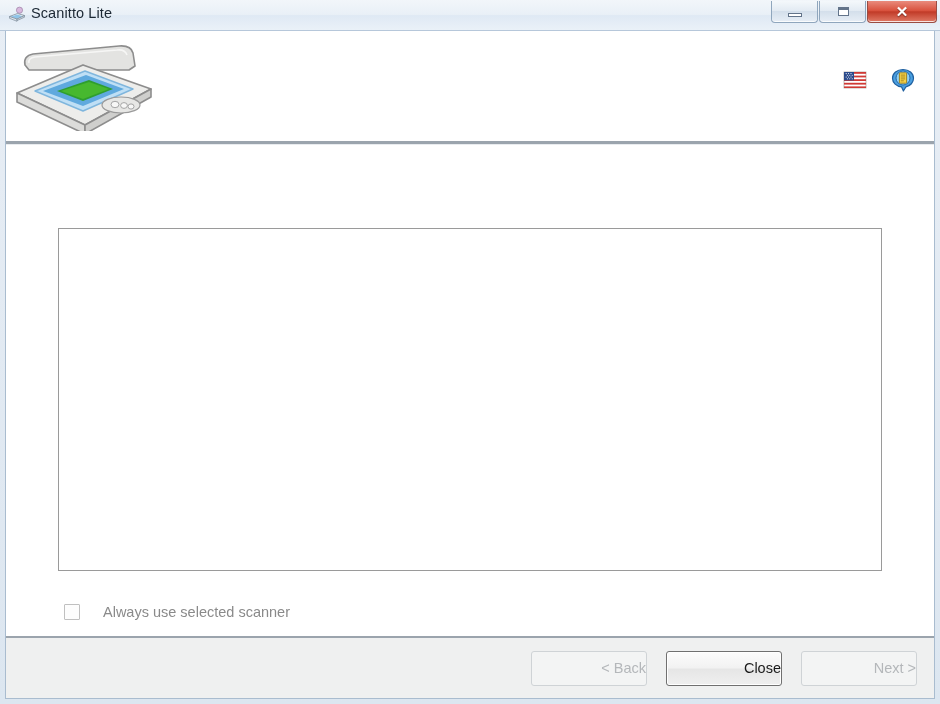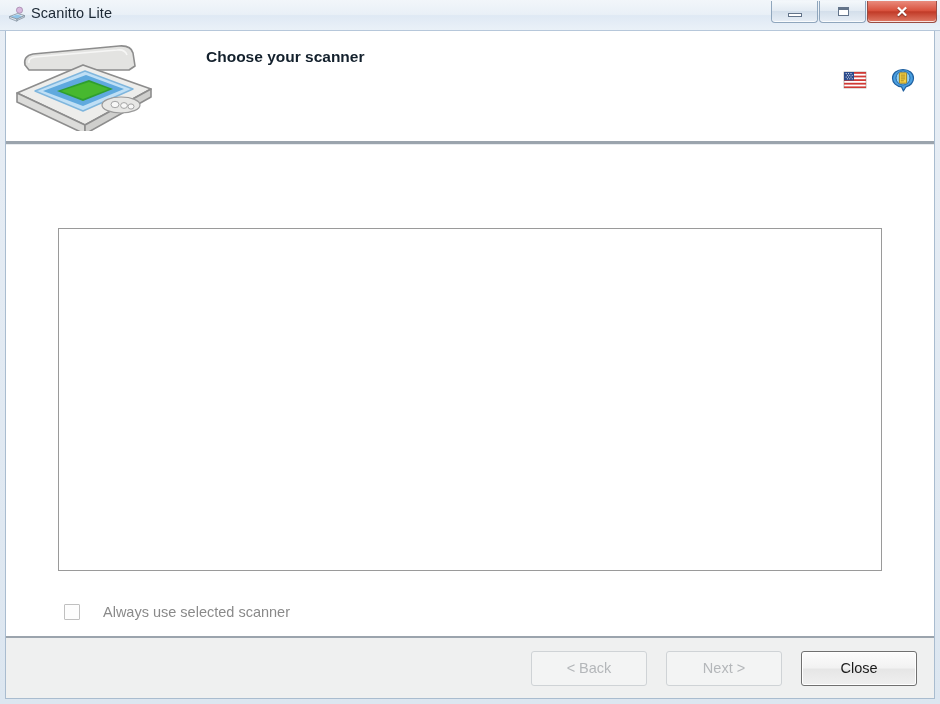--- a/index.html
+++ b/index.html
@@ -220,21 +220,21 @@
     align-items: center;
     gap: 19px;
   }
   .btn {
     width: 116px;
     height: 35px;
     box-sizing: border-box;
     border-radius: 3px;
     font-size: 14.5px;
     font-family: "Liberation Sans", sans-serif;
-    text-align: center;
+    text-align: right;
     line-height: 33px;
     white-space: nowrap;
   }
   .btn.disabled {
     border: 1px solid #cfd3d6;
     background: #f3f4f4;
     color: #b4b7ba;
   }
   .btn.primary {
     border: 1px solid #707070;
@@ -287,21 +287,20 @@
 
         <path d="M46 50 L78 39 L102 48 L72 60 Z" fill="#2f9e2f"></path>
         <path d="M50 50 L78 41 L98 48 L72 58 Z" fill="#47b82f"></path>
 
         <ellipse cx="110" cy="64" rx="19" ry="8" fill="#e7e7e5" stroke="#9a9a9a" stroke-width="1.2"></ellipse>
         <ellipse cx="104" cy="63.5" rx="4" ry="3.2" fill="#f7f7f6" stroke="#a5a5a5" stroke-width="1"></ellipse>
         <ellipse cx="113" cy="64.5" rx="3.4" ry="2.9" fill="#f7f7f6" stroke="#a5a5a5" stroke-width="1"></ellipse>
         <ellipse cx="120" cy="65.5" rx="3" ry="2.6" fill="#f7f7f6" stroke="#a5a5a5" stroke-width="1"></ellipse>
       </svg>
 
-      <div class="header-title">Choose your scanner</div>
 
       <div class="hdr-icons">
 
         <svg class="flag-icon" viewBox="0 0 26 26">
           <rect x="2" y="5" width="22" height="16" fill="#ffffff" stroke="#b0a9a0" stroke-width="0.8"></rect>
           <g fill="#cf3a35">
             <rect x="2" y="5" width="22" height="1.8"></rect>
             <rect x="2" y="8.6" width="22" height="1.8"></rect>
             <rect x="2" y="12.2" width="22" height="1.8"></rect>
             <rect x="2" y="15.8" width="22" height="1.8"></rect>
@@ -345,19 +344,19 @@
 
       <div class="checkbox-row">
         <div class="checkbox-box"></div>
         <div class="checkbox-label">Always use selected scanner</div>
       </div>
     </div>
 
     <div class="footer">
       <div class="footer-btns">
         <div class="btn disabled">&lt; Back</div>
+        <div class="btn primary">Close</div>
         <div class="btn disabled">Next &gt;</div>
-        <div class="btn primary">Close</div>
       </div>
     </div>
 
   </div>
 </div>
 
 </body></html>

